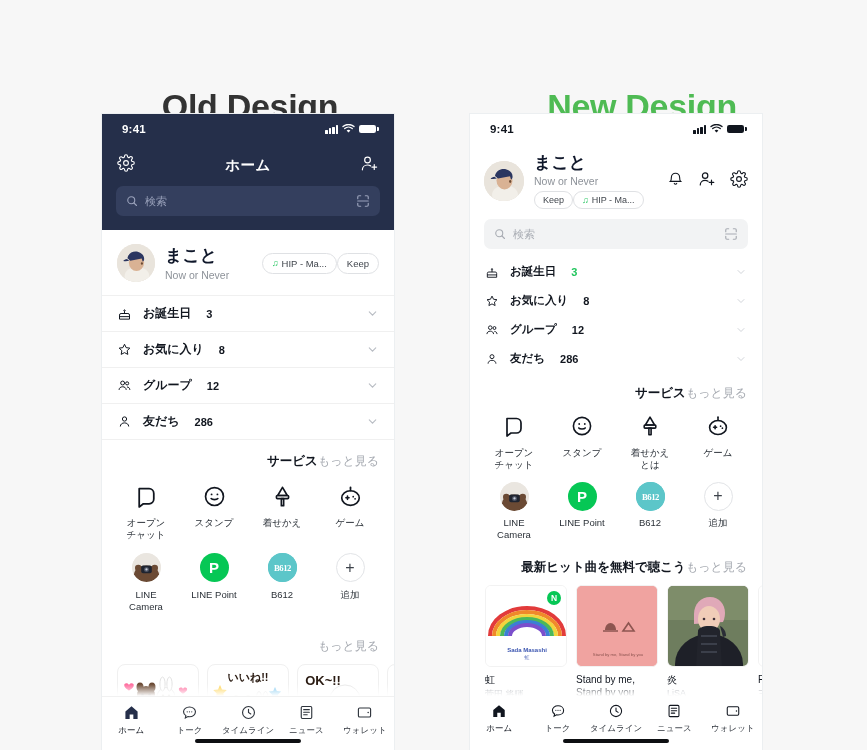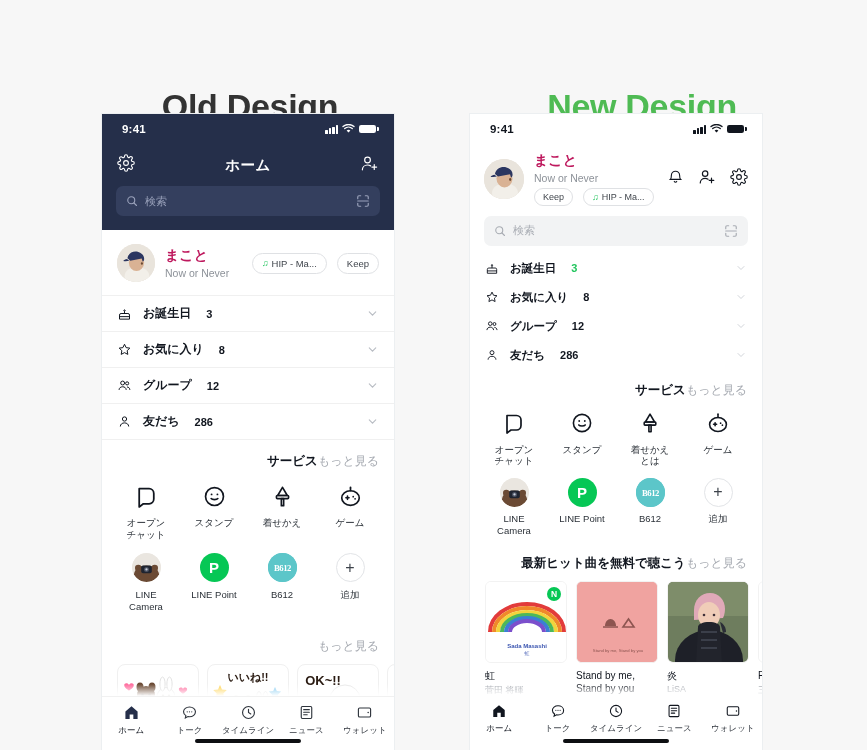--- a/index.html
+++ b/index.html
@@ -84,23 +84,23 @@
   .old-profile {
     display: flex; align-items: center; gap: 10px;
     padding: 14px 15px 13px 15px; border-bottom: 1px solid #f0f0f0;
   }
   .avatar {
     width: 38px; height: 38px; border-radius: 50%;
     overflow: hidden; flex-shrink: 0; position: relative;
     background: #e8e2da;
   }
   .avatar svg { display: block; width: 100%; height: 100%; }
-  .pname { font-size: 14px; font-weight: bold; color: #be185d; line-height: 1.25; }
+  .pname { font-size: 17px; font-weight: bold; color: #0f172a; line-height: 1.25; }
   .pstatus { font-size: 10.5px; color: #8d9299; margin-top: 2px; }
-  .chips { margin-left: auto; display: flex; gap: 10px; align-items: center; }
+  .chips { margin-left: auto; display: flex; gap: 0; align-items: center; }
   .chip {
     border: 1px solid #dfe1e4; border-radius: 11px; height: 21px;
     padding: 0 9px; display: flex; align-items: center; gap: 3px;
     font-size: 9.5px; color: #41464d; white-space: nowrap; background: #fff;
   }
   .chip .note { color: #22c55e; font-size: 9px; }
 
   
   .lrow {
     display: flex; align-items: center; gap: 11px;

